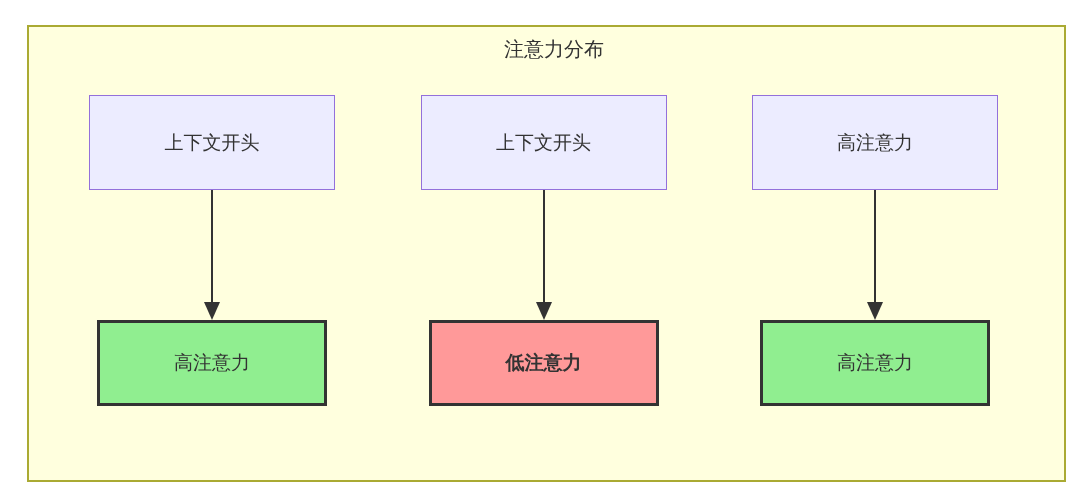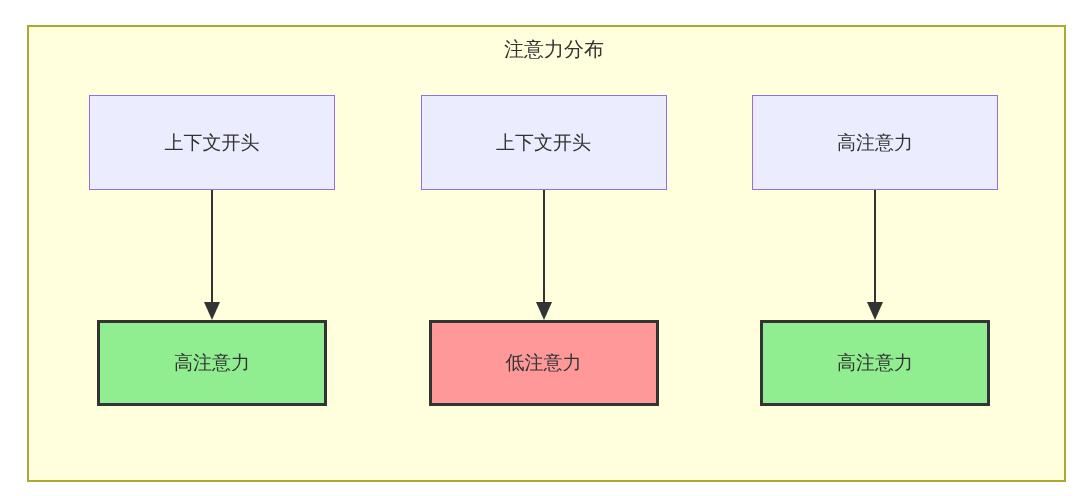--- a/index.html
+++ b/index.html
@@ -63,21 +63,21 @@
     height: 95px;
     background: var(--source-fill, #ececff);
     border: 1.5px solid var(--source-border, #9370db);
   }
   .node.result {
     width: 230px;
     height: 86px;
     border: 3px solid var(--result-border, #333333);
   }
   .node.result[data-level="high"] { background: var(--high-fill, #90ee90); }
-  .node.result[data-level="low"]  { background: var(--low-fill, #ff9999); }
+  .node.result[data-level="low"]  { background: var(--low-fill, #ff9999); font-weight: bold; }
   .arrow {
     width: 22px;
     height: 130px;
     display: block;
   }
   .arrow line   { stroke: var(--arrow-color, #333333); stroke-width: 2; }
   .arrow polygon{ fill: var(--arrow-color, #333333); }
 </style>
 </head>
 <body>

